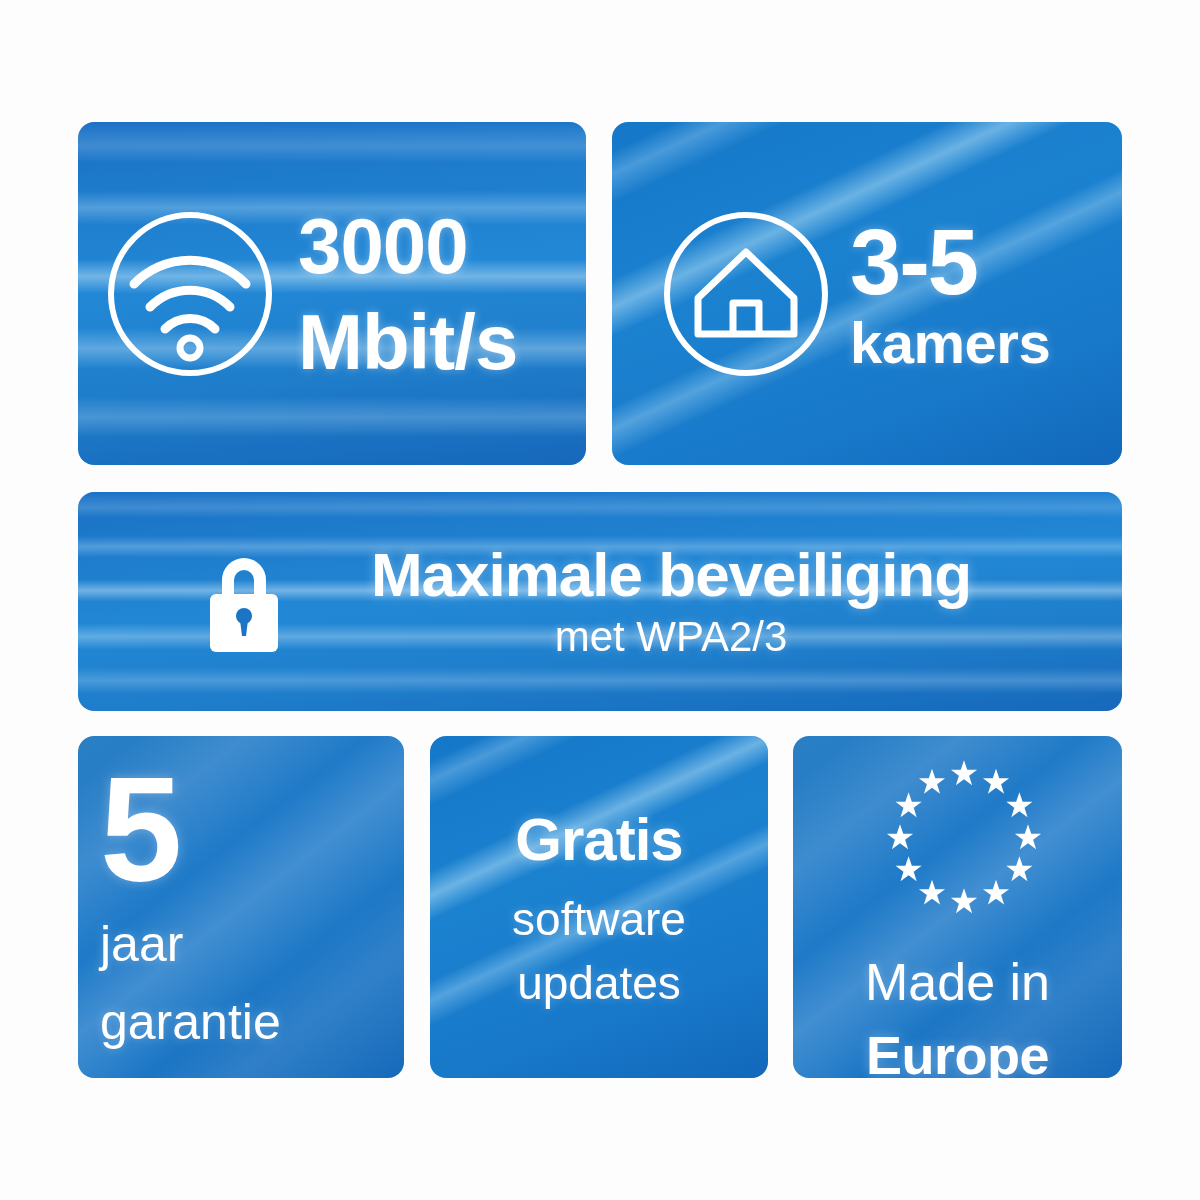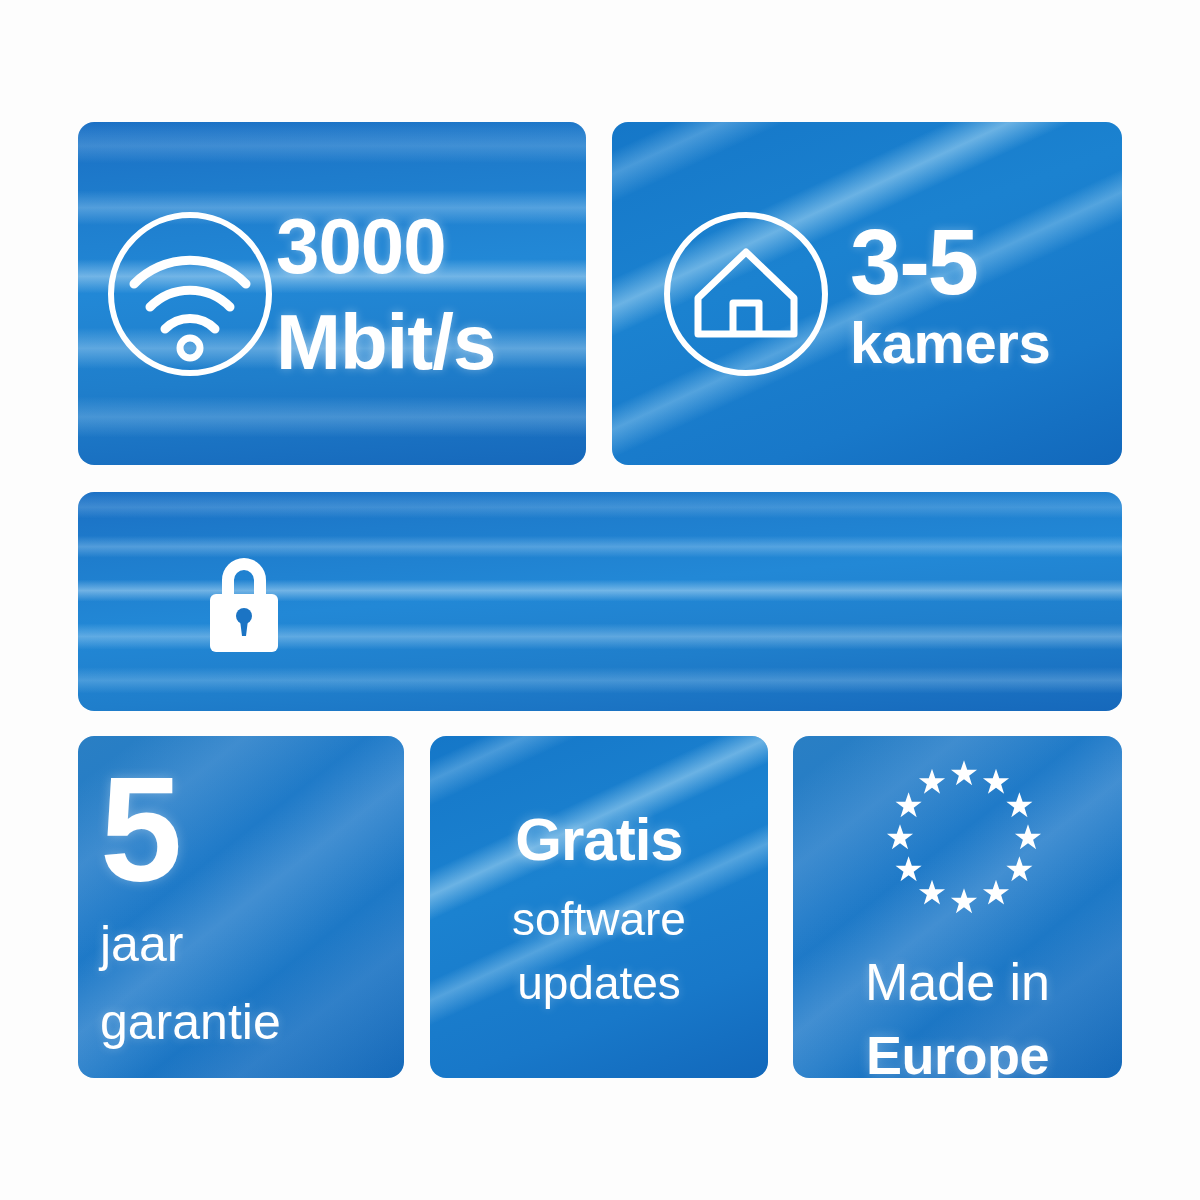--- a/index.html
+++ b/index.html
@@ -98,20 +98,21 @@
   #card-warranty{ left: 78px;  top: 736px;  width: 326px; height: 342px; }
   #card-updates { left: 430px; top: 736px;  width: 338px; height: 342px; }
   #card-europe  { left: 793px; top: 736px;  width: 329px; height: 342px; }
 
   
   .row {
     display: flex;
     align-items: center;
     width: 100%;
     padding: 0 26px;
+    gap: 22px;
   }
 
   .icon-circle { flex: 0 0 auto; }
 
   .txt-block { display: flex; flex-direction: column; line-height: 1.0; }
 
   .speed-line1 {
     font-size: 78px; font-weight: bold; letter-spacing: -1px;
     text-shadow: 0 0 10px rgba(255,255,255,0.35);
   }
@@ -246,20 +247,24 @@
     <div class="content">
       <div class="sec-row">
         <div class="sec-icon">
           <svg width="92" height="112" viewBox="0 0 92 112">
             <path d="M24 52 L24 34 A22 22 0 0 1 68 34 L68 52 L56 52 L56 34 A10 10 0 0 0 36 34 L36 52 Z" fill="#ffffff"></path>
             <rect x="12" y="48" width="68" height="58" rx="6" fill="#ffffff"></rect>
             <circle cx="46" cy="70" r="8" fill="#1b74c4"></circle>
             <path d="M42 74 L50 74 L48 90 L44 90 Z" fill="#1b74c4"></path>
           </svg>
         </div>
+        <div class="sec-text">
+          <div class="sec-title">Maximale beveiliging</div>
+          <div class="sec-sub">met WPA2/3</div>
+        </div>
       </div>
     </div>
   </div>
 
   <div class="card" id="card-warranty">
     <div class="bg bg-haze"></div>
     <div class="warranty-inner">
       <span class="warranty-num">5</span>
       <span class="warranty-w1">jaar</span>
       <span class="warranty-w2">garantie</span>

